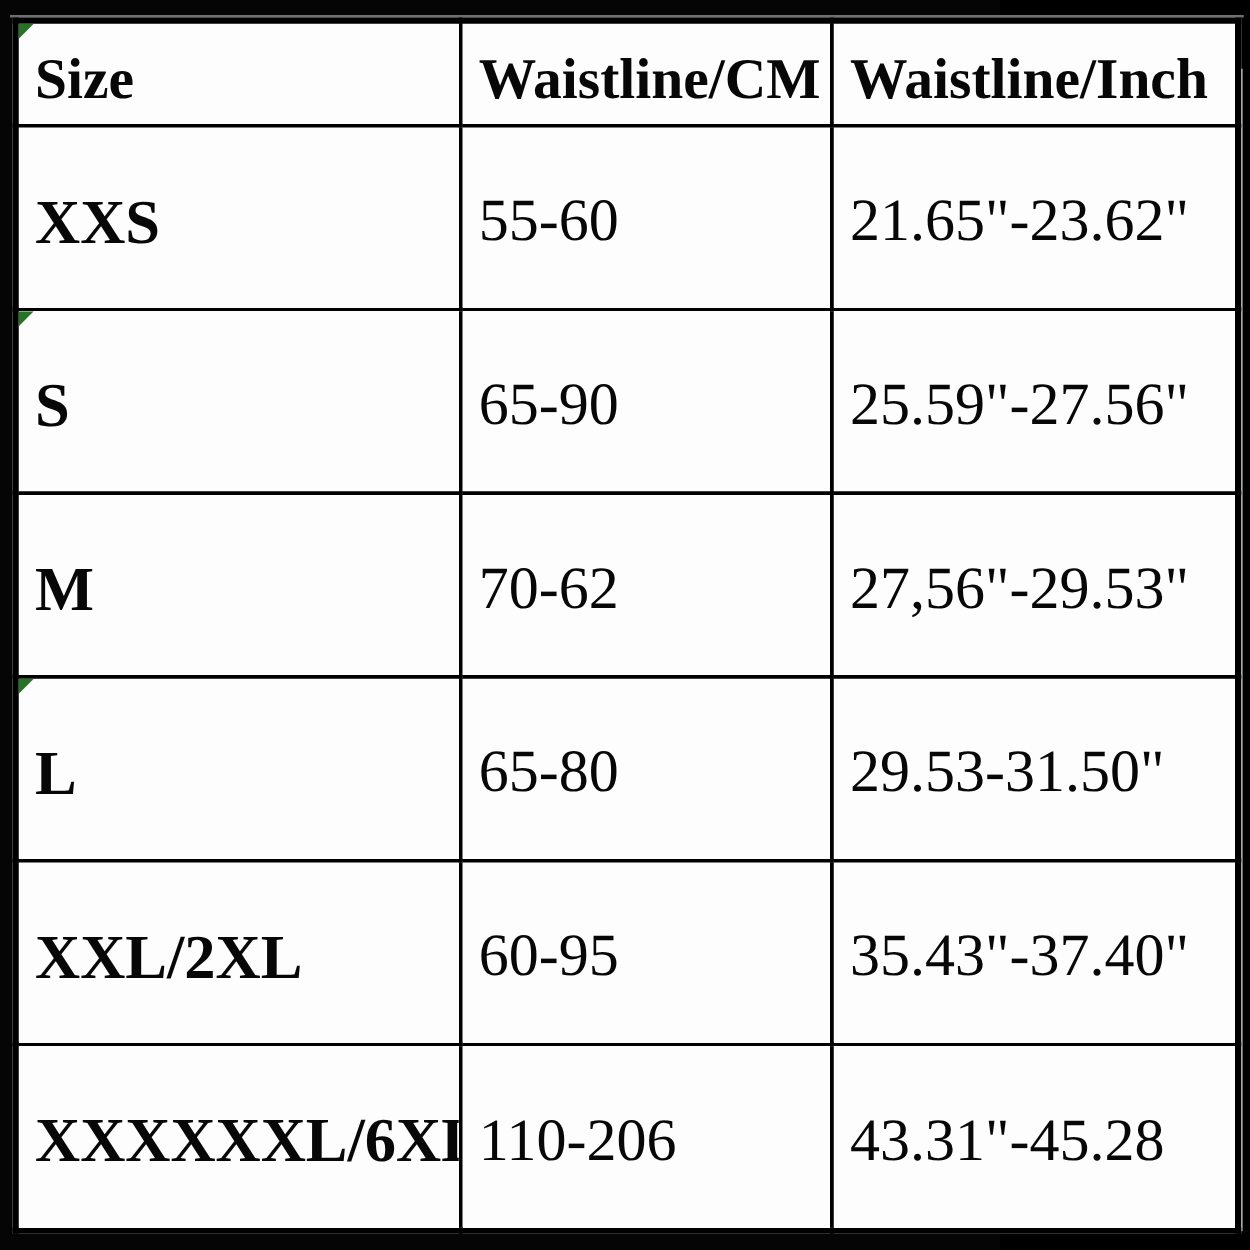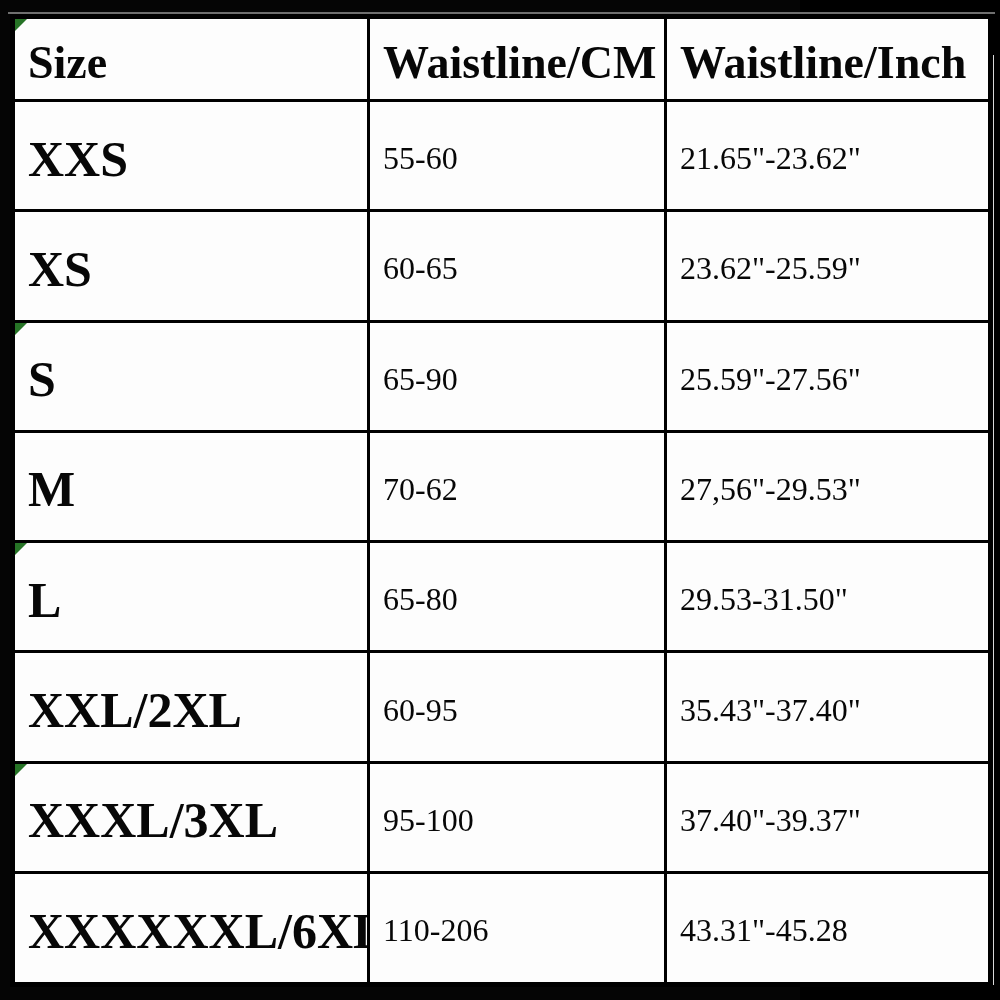--- a/index.html
+++ b/index.html
@@ -51,21 +51,21 @@
   .size-chart th {
     font-weight: bold;
     font-size: 46px;
   }
   .size-chart td.size-col {
     font-weight: bold;
     font-size: 50px;
   }
   .size-chart td.num-col {
     font-weight: normal;
-    font-size: 32px;
+    font-size: 48px;
   }
   .corner {
     position: absolute;
     top: 0; left: 0;
     width: 0; height: 0;
     border-top: 12px solid var(--marker-color, #267326);
     border-right: 12px solid transparent;
   }
 </style>
 </head>
@@ -95,49 +95,39 @@
         </th>
       </tr>
     </thead>
     <tbody>
         <tr>
           <td class="size-col"><span>XXS</span></td>
           <td class="num-col">55-60</td>
           <td class="num-col">21.65"-23.62"</td>
         </tr>
         <tr>
-          <td class="size-col"><span>XS</span></td>
-          <td class="num-col">60-65</td>
-          <td class="num-col">23.62"-25.59"</td>
-        </tr>
-        <tr>
           <td class="size-col"><span class="corner"></span><span>S</span></td>
           <td class="num-col">65-90</td>
           <td class="num-col">25.59"-27.56"</td>
         </tr>
         <tr>
           <td class="size-col"><span>M</span></td>
           <td class="num-col">70-62</td>
           <td class="num-col">27,56"-29.53"</td>
         </tr>
         <tr>
           <td class="size-col"><span class="corner"></span><span>L</span></td>
           <td class="num-col">65-80</td>
           <td class="num-col">29.53-31.50"</td>
         </tr>
         <tr>
           <td class="size-col"><span>XXL/2XL</span></td>
           <td class="num-col">60-95</td>
           <td class="num-col">35.43"-37.40"</td>
         </tr>
         <tr>
-          <td class="size-col"><span class="corner"></span><span>XXXL/3XL</span></td>
-          <td class="num-col">95-100</td>
-          <td class="num-col">37.40"-39.37"</td>
-        </tr>
-        <tr>
           <td class="size-col"><span>XXXXXXL/6XL</span></td>
           <td class="num-col">110-206</td>
           <td class="num-col">43.31"-45.28</td>
         </tr>
       </tbody>
   </table>
 </div>
 
 </body></html>

